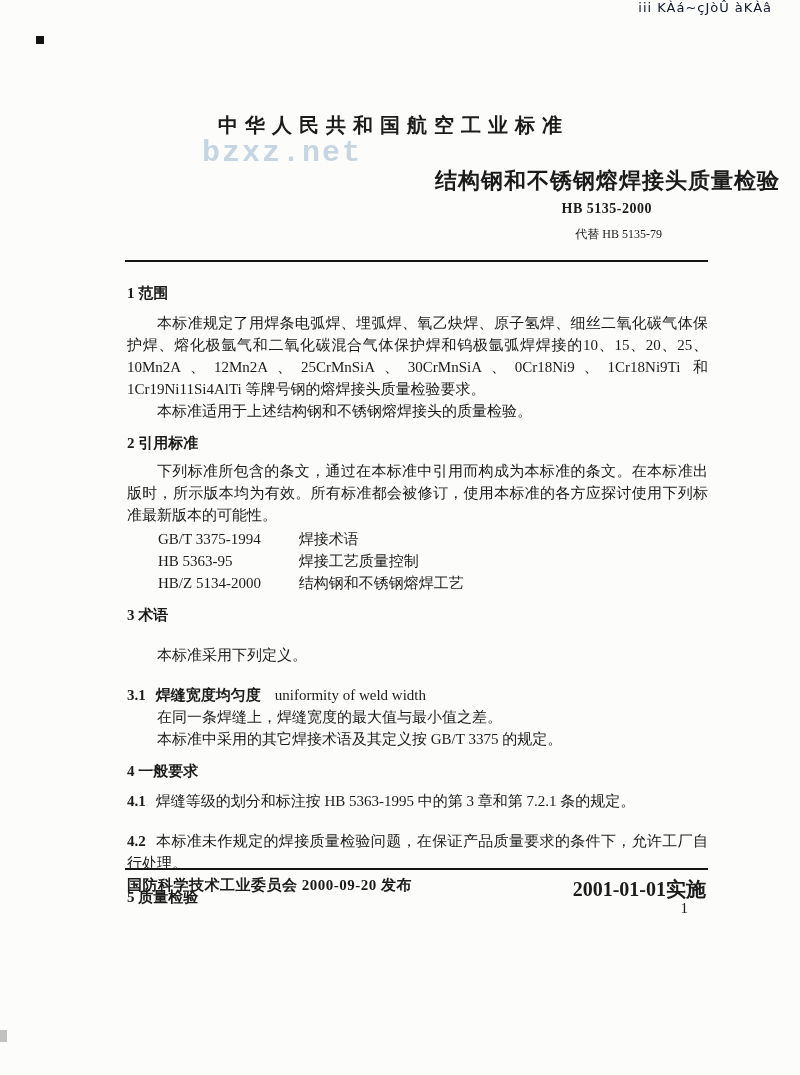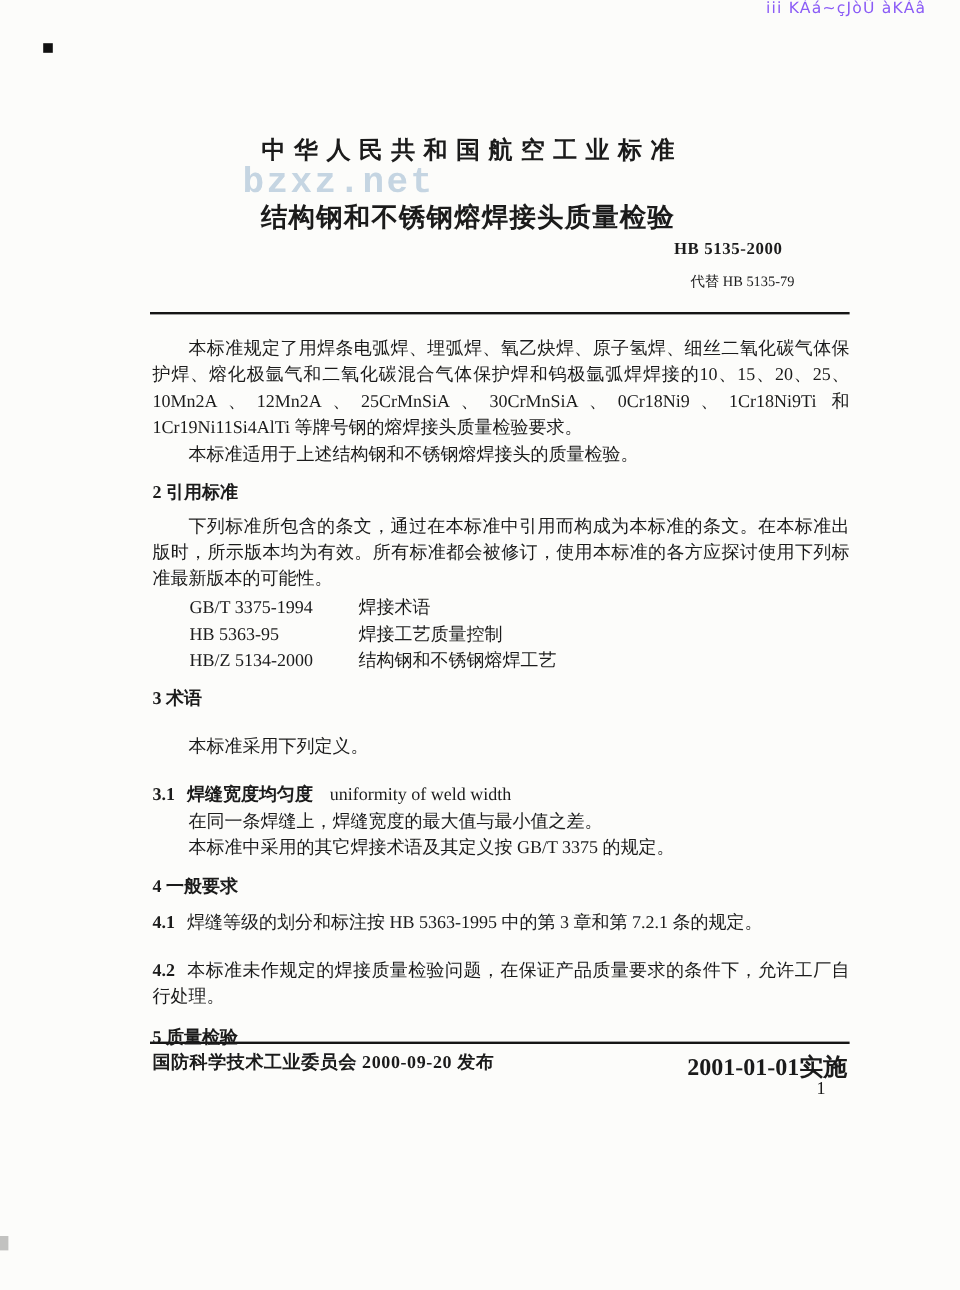--- a/index.html
+++ b/index.html
@@ -9,21 +9,21 @@
     width:800px;height:1075px;
     margin:0 auto;
     background:#fcfcfa;
     overflow:hidden;
     font-family:"Liberation Serif","DejaVu Serif",serif;
     color:#1b1b1b;
   }
   
   .noise{
     position:absolute;top:0px;right:28px;
-    font-size:13px;color:#8b5cf6;
+    font-size:13px;color:#0f172a;
     font-family:"DejaVu Sans",sans-serif;
     letter-spacing:1px;
   }
   .corner-mark{
     position:absolute;left:36px;top:36px;
     width:8px;height:8px;background:#111;
   }
   .edge-smudge{
     position:absolute;left:0px;top:1030px;
     width:7px;height:12px;background:#c2c2c0;
@@ -37,21 +37,21 @@
   }
   
   .hdr-caption{
     position:absolute;top:112px;left:0;width:780px;
     text-align:center;font-weight:bold;
     font-size:20px;letter-spacing:7px;text-indent:7px;
     z-index:2;
   }
   .doc-title{
     position:absolute;top:166px;left:0;width:780px;
-    text-align:center;font-weight:bold;
+    text-align:right;font-weight:bold;
     font-size:22px;letter-spacing:1px;
     z-index:2;
   }
   .std-no{
     position:absolute;top:201px;right:148px;
     font-size:14px;font-weight:bold;letter-spacing:.5px;
   }
   .replaces{
     position:absolute;top:226px;right:138px;
     font-size:12px;
@@ -105,20 +105,21 @@
   <div class="watermark">bzxz.net</div>
 
   <div class="hdr-caption">中华人民共和国航空工业标准</div>
   <div class="doc-title">结构钢和不锈钢熔焊接头质量检验</div>
   <div class="std-no">HB 5135-2000</div>
   <div class="replaces">代替 HB 5135-79</div>
   <div class="rule rule-top"></div>
 
   <div class="body-flow">
 
+    <div class="sec-h">1  范围</div>
     <p class="ind mt8">本标准规定了用焊条电弧焊、埋弧焊、氧乙炔焊、原子氢焊、细丝二氧化碳气体保护焊、熔化极氩气和二氧化碳混合气体保护焊和钨极氩弧焊焊接的10、15、20、25、10Mn2A、12Mn2A、25CrMnSiA、30CrMnSiA、0Cr18Ni9、1Cr18Ni9Ti 和 1Cr19Ni11Si4AlTi 等牌号钢的熔焊接头质量检验要求。</p>
     <p class="ind">本标准适用于上述结构钢和不锈钢熔焊接头的质量检验。</p>
 
     <div class="sec-h">2  引用标准</div>
     <p class="ind mt6">下列标准所包含的条文，通过在本标准中引用而构成为本标准的条文。在本标准出版时，所示版本均为有效。所有标准都会被修订，使用本标准的各方应探讨使用下列标准最新版本的可能性。</p>
     <div class="ref-row first">
       <span class="ref-code">GB/T 3375-1994</span>
       <span>焊接术语</span>
     </div>
     <div class="ref-row">

